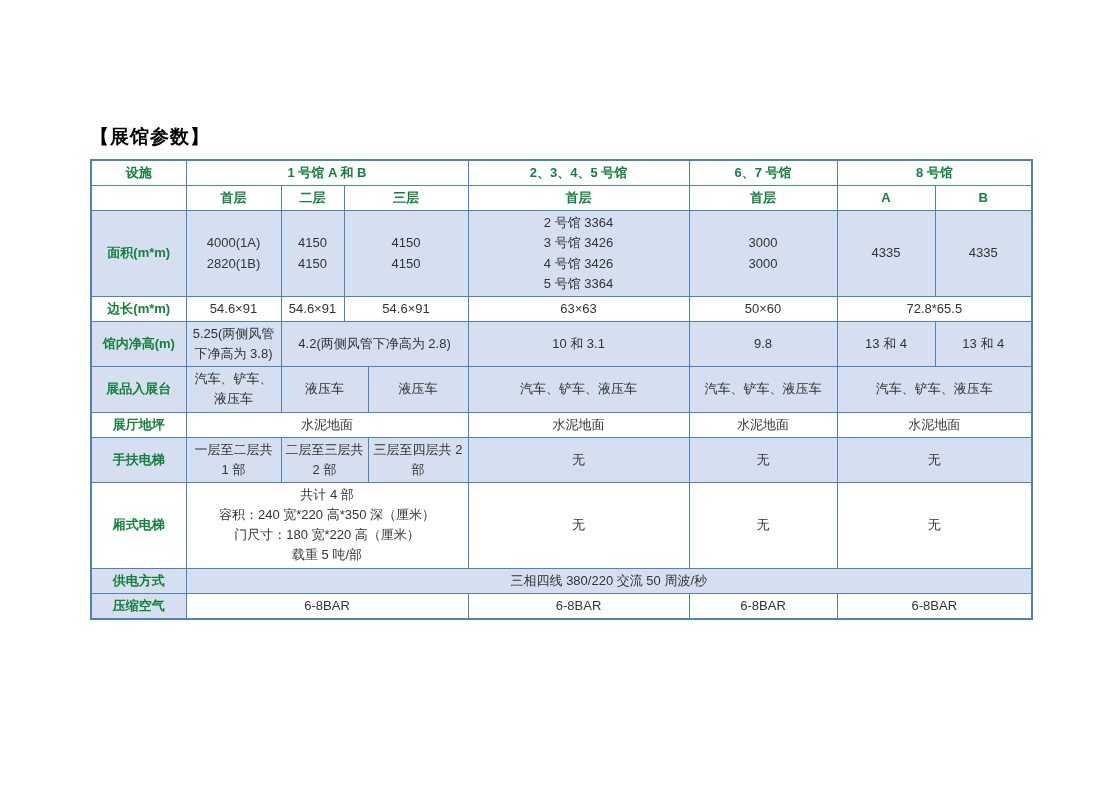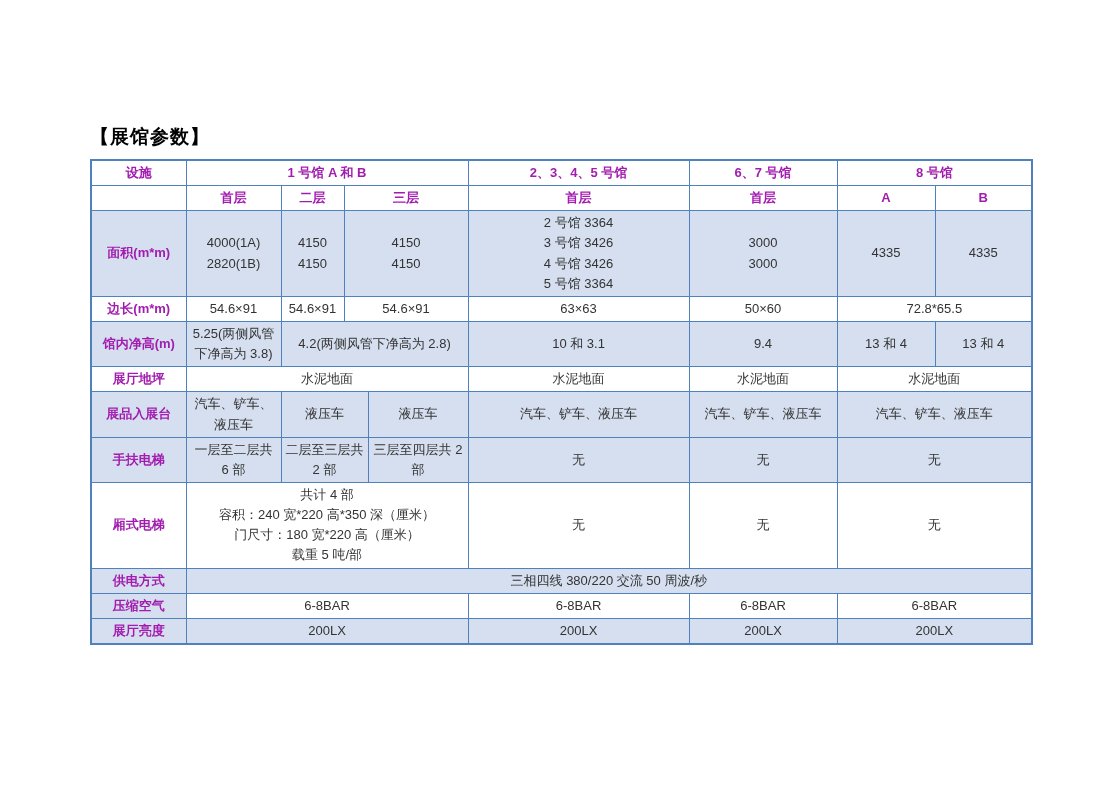--- a/index.html
+++ b/index.html
@@ -39,21 +39,21 @@
   table.params td {
     border: 1.5px solid var(--border);
     font-size: 13px;
     text-align: center;
     vertical-align: middle;
     padding: 2px 3px;
     line-height: 1.55;
     white-space: pre-line;
     overflow: hidden;
   }
-  .b { font-weight: bold; color: #a21caf; }
+  .b { font-weight: bold; color: #15803d; }
   .shade { background: var(--shade); }
   .lh2 { line-height: 2.0; }
 </style>
 </head>
 <body>
 
 <div class="page">
 
   <div class="doc-title">【展馆参数】</div>
 
@@ -116,47 +116,47 @@
       <td>63×63</td>
       <td>50×60</td>
       <td colspan="2">72.8*65.5</td>
     </tr>
 
     <tr style="height:45px">
       <td class="b shade">馆内净高(m)</td>
       <td class="shade">5.25(两侧风管下净高为 3.8)</td>
       <td class="shade" colspan="3">4.2(两侧风管下净高为 2.8)</td>
       <td class="shade">10 和 3.1</td>
-      <td class="shade">9.4</td>
+      <td class="shade">9.8</td>
       <td class="shade">13 和 4</td>
       <td class="shade">13 和 4</td>
     </tr>
 
-
-    <tr style="height:25px">
-      <td class="b">展厅地坪</td>
-      <td colspan="4">水泥地面</td>
-      <td>水泥地面</td>
-      <td>水泥地面</td>
-      <td colspan="2">水泥地面</td>
-    </tr>
 
     <tr style="height:43px">
       <td class="b shade">展品入展台</td>
       <td class="shade">汽车、铲车、液压车</td>
       <td class="shade" colspan="2">液压车</td>
       <td class="shade">液压车</td>
       <td class="shade">汽车、铲车、液压车</td>
       <td class="shade">汽车、铲车、液压车</td>
       <td class="shade" colspan="2">汽车、铲车、液压车</td>
     </tr>
 
+    <tr style="height:25px">
+      <td class="b">展厅地坪</td>
+      <td colspan="4">水泥地面</td>
+      <td>水泥地面</td>
+      <td>水泥地面</td>
+      <td colspan="2">水泥地面</td>
+    </tr>
+
     <tr style="height:45px">
       <td class="b shade">手扶电梯</td>
-      <td class="shade">一层至二层共 6 部</td>
+      <td class="shade">一层至二层共 1 部</td>
       <td class="shade" colspan="2">二层至三层共 2 部</td>
       <td class="shade">三层至四层共 2 部</td>
       <td class="shade">无</td>
       <td class="shade">无</td>
       <td class="shade" colspan="2">无</td>
     </tr>
 
     <tr style="height:81px">
       <td class="b">厢式电梯</td>
       <td colspan="4">共计 4 部
@@ -174,23 +174,16 @@
     </tr>
 
     <tr style="height:22px">
       <td class="b shade">压缩空气</td>
       <td colspan="4">6-8BAR</td>
       <td>6-8BAR</td>
       <td>6-8BAR</td>
       <td colspan="2">6-8BAR</td>
     </tr>
 
-    <tr style="height:19px">
-      <td class="b shade">展厅亮度</td>
-      <td class="shade" colspan="4">200LX</td>
-      <td class="shade">200LX</td>
-      <td class="shade">200LX</td>
-      <td class="shade" colspan="2">200LX</td>
-    </tr>
   </tbody>
     </table>
 
 </div>
 
 </body></html>

